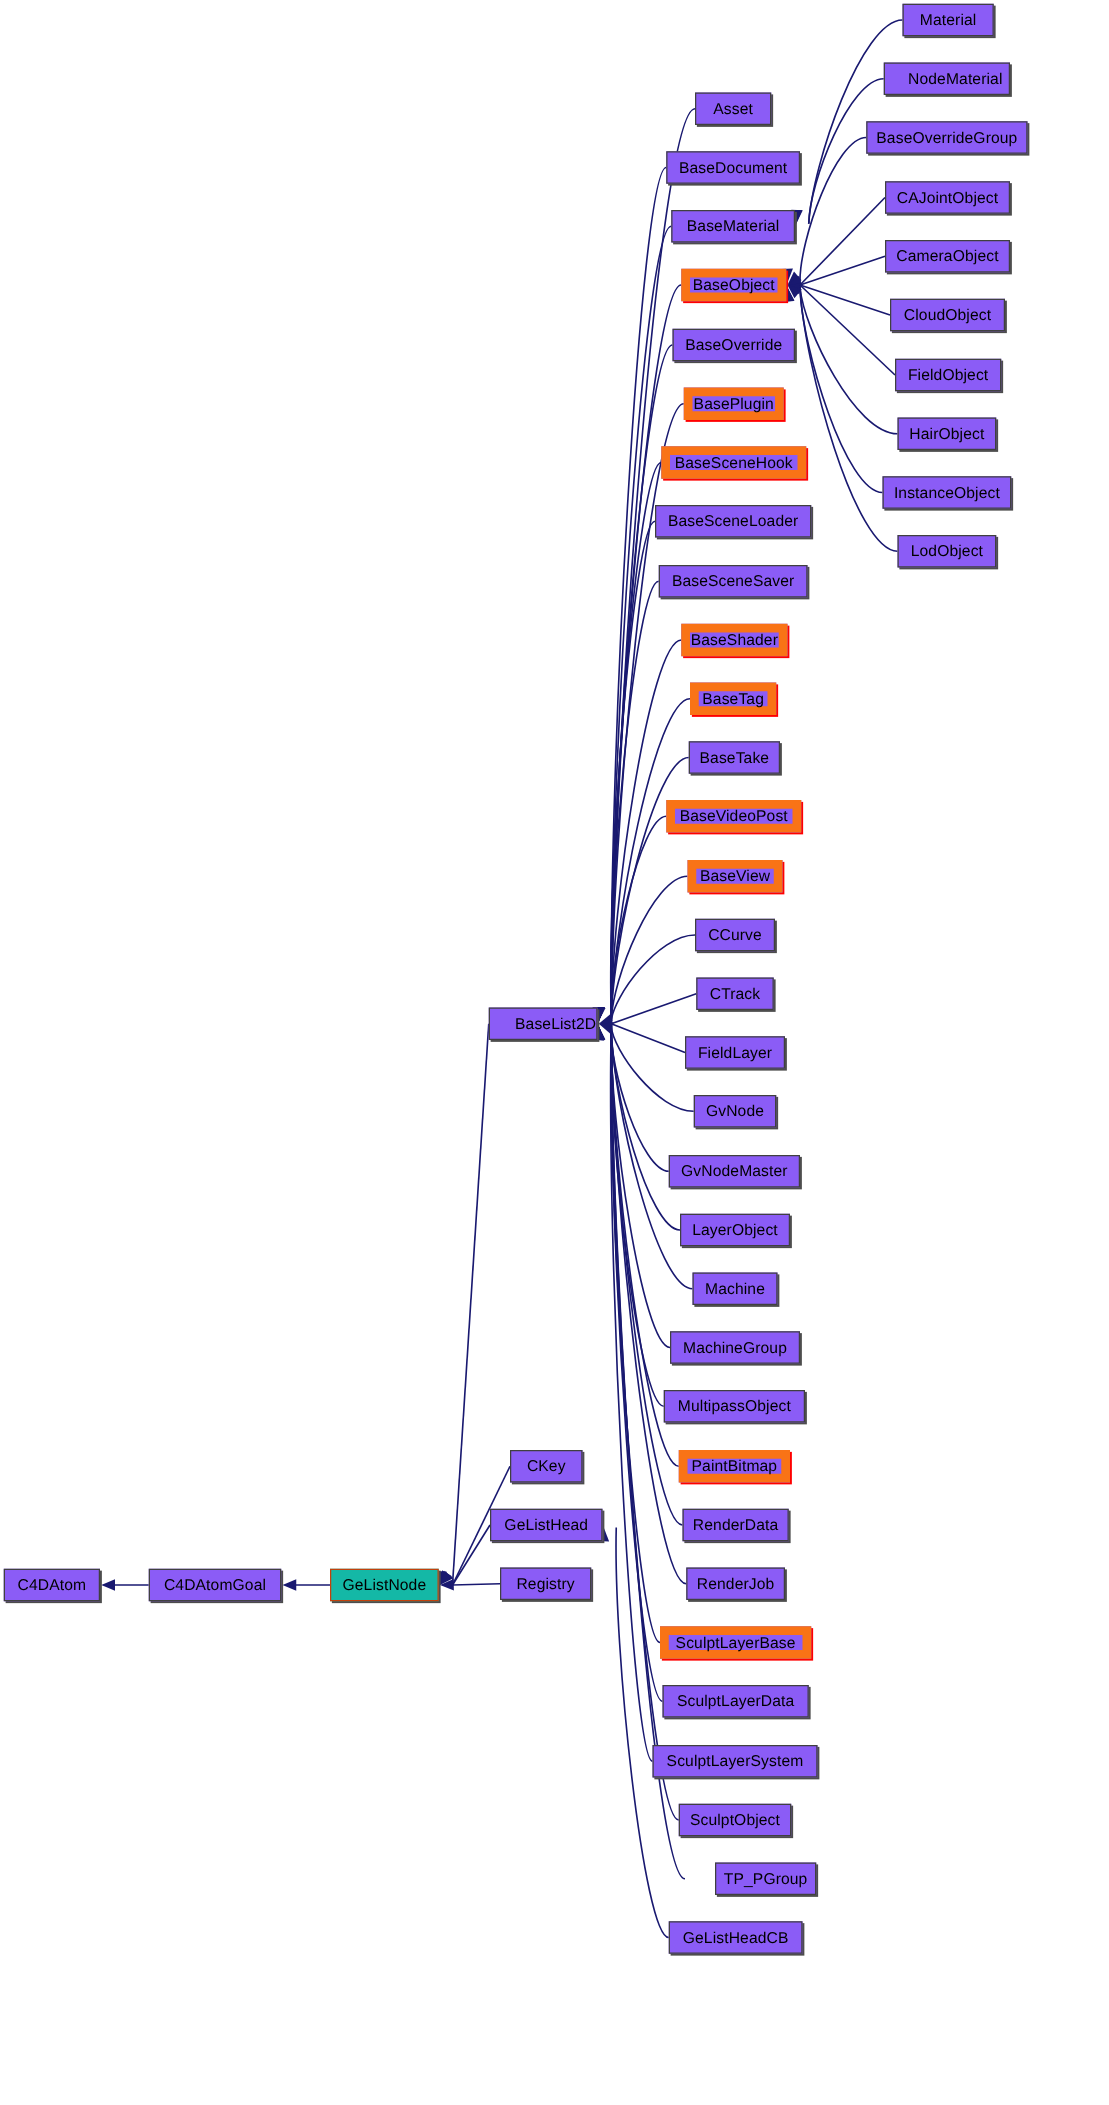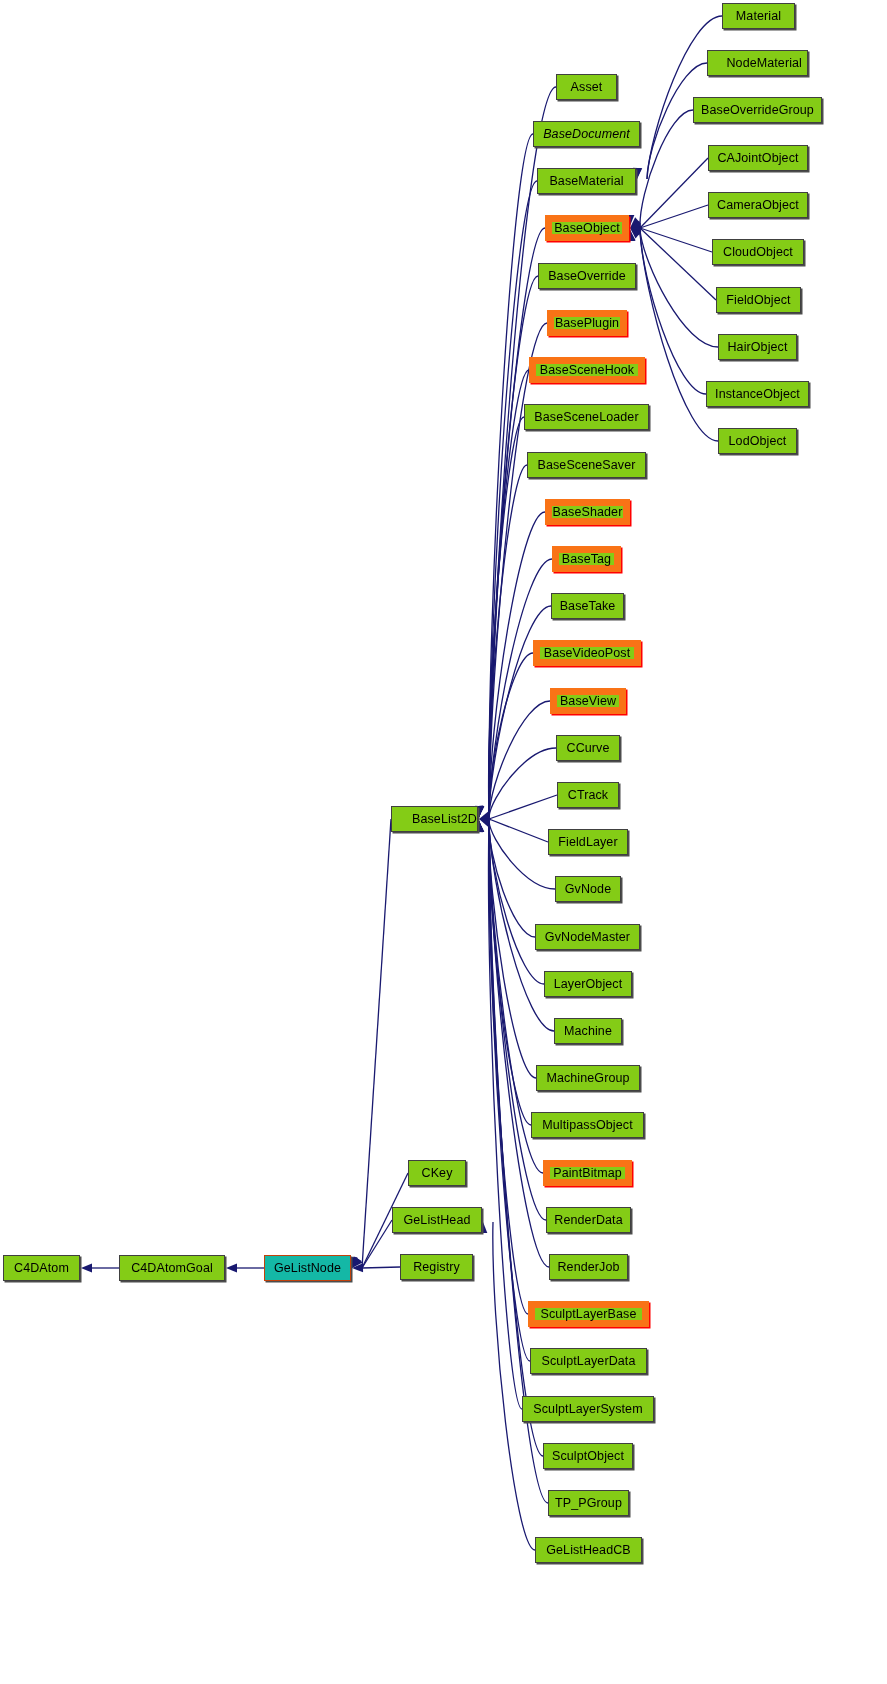--- a/index.html
+++ b/index.html
@@ -20,21 +20,21 @@
     position: absolute;
     left: 0;
     top: 0;
     width: 887px;
     height: 1684px;
     pointer-events: none;
   }
   .node {
     position: absolute;
     box-sizing: border-box;
-    background: #84cc16;
+    background: #8b5cf6;
     border: 1px solid #404040;
     box-shadow: 1.5px 1.5px 0 0 #4d4d4d;
     display: flex;
     align-items: center;
     justify-content: center;
     font-size: 12.5px;
     line-height: 1;
     color: #000000;
     white-space: nowrap;
     letter-spacing: 0.1px;
@@ -174,21 +174,21 @@
       </div>
       <div class="node" style="left: 400px; top: 1254px; width: 73px; height: 26px;">
         <span class="node-label">Registry</span>
       </div>
       <div class="node" style="left: 391px; top: 806px; width: 87px; height: 26px; padding-left: 20px;">
         <span class="node-label">BaseList2D</span>
       </div>
       <div class="node" style="left: 556px; top: 74px; width: 61px; height: 26px;">
         <span class="node-label">Asset</span>
       </div>
-      <div class="node" style="left: 533px; top: 121px; width: 107px; height: 26px; font-style: italic;">
+      <div class="node" style="left: 533px; top: 121px; width: 107px; height: 26px;">
         <span class="node-label">BaseDocument</span>
       </div>
       <div class="node" style="left: 537px; top: 168px; width: 99px; height: 26px;">
         <span class="node-label">BaseMaterial</span>
       </div>
       <div class="node red" style="left: 545px; top: 215px; width: 84px; height: 26px;">
         <span class="node-label">BaseObject</span>
       </div>
       <div class="node" style="left: 538px; top: 263px; width: 98px; height: 26px;">
         <span class="node-label">BaseOverride</span>
@@ -261,21 +261,21 @@
       </div>
       <div class="node" style="left: 530px; top: 1348px; width: 117px; height: 26px;">
         <span class="node-label">SculptLayerData</span>
       </div>
       <div class="node" style="left: 522px; top: 1396px; width: 132px; height: 26px;">
         <span class="node-label">SculptLayerSystem</span>
       </div>
       <div class="node" style="left: 543px; top: 1443px; width: 90px; height: 26px;">
         <span class="node-label">SculptObject</span>
       </div>
-      <div class="node" style="left: 548px; top: 1490px; width: 81px; height: 26px;">
+      <div class="node" style="left: 572px; top: 1490px; width: 81px; height: 26px;">
         <span class="node-label">TP_PGroup</span>
       </div>
       <div class="node" style="left: 535px; top: 1537px; width: 107px; height: 26px;">
         <span class="node-label">GeListHeadCB</span>
       </div>
       <div class="node" style="left: 722px; top: 3px; width: 73px; height: 26px;">
         <span class="node-label">Material</span>
       </div>
       <div class="node" style="left: 707px; top: 50px; width: 101px; height: 26px; justify-content: flex-end;">
         <span class="node-label">NodeMaterial</span>

